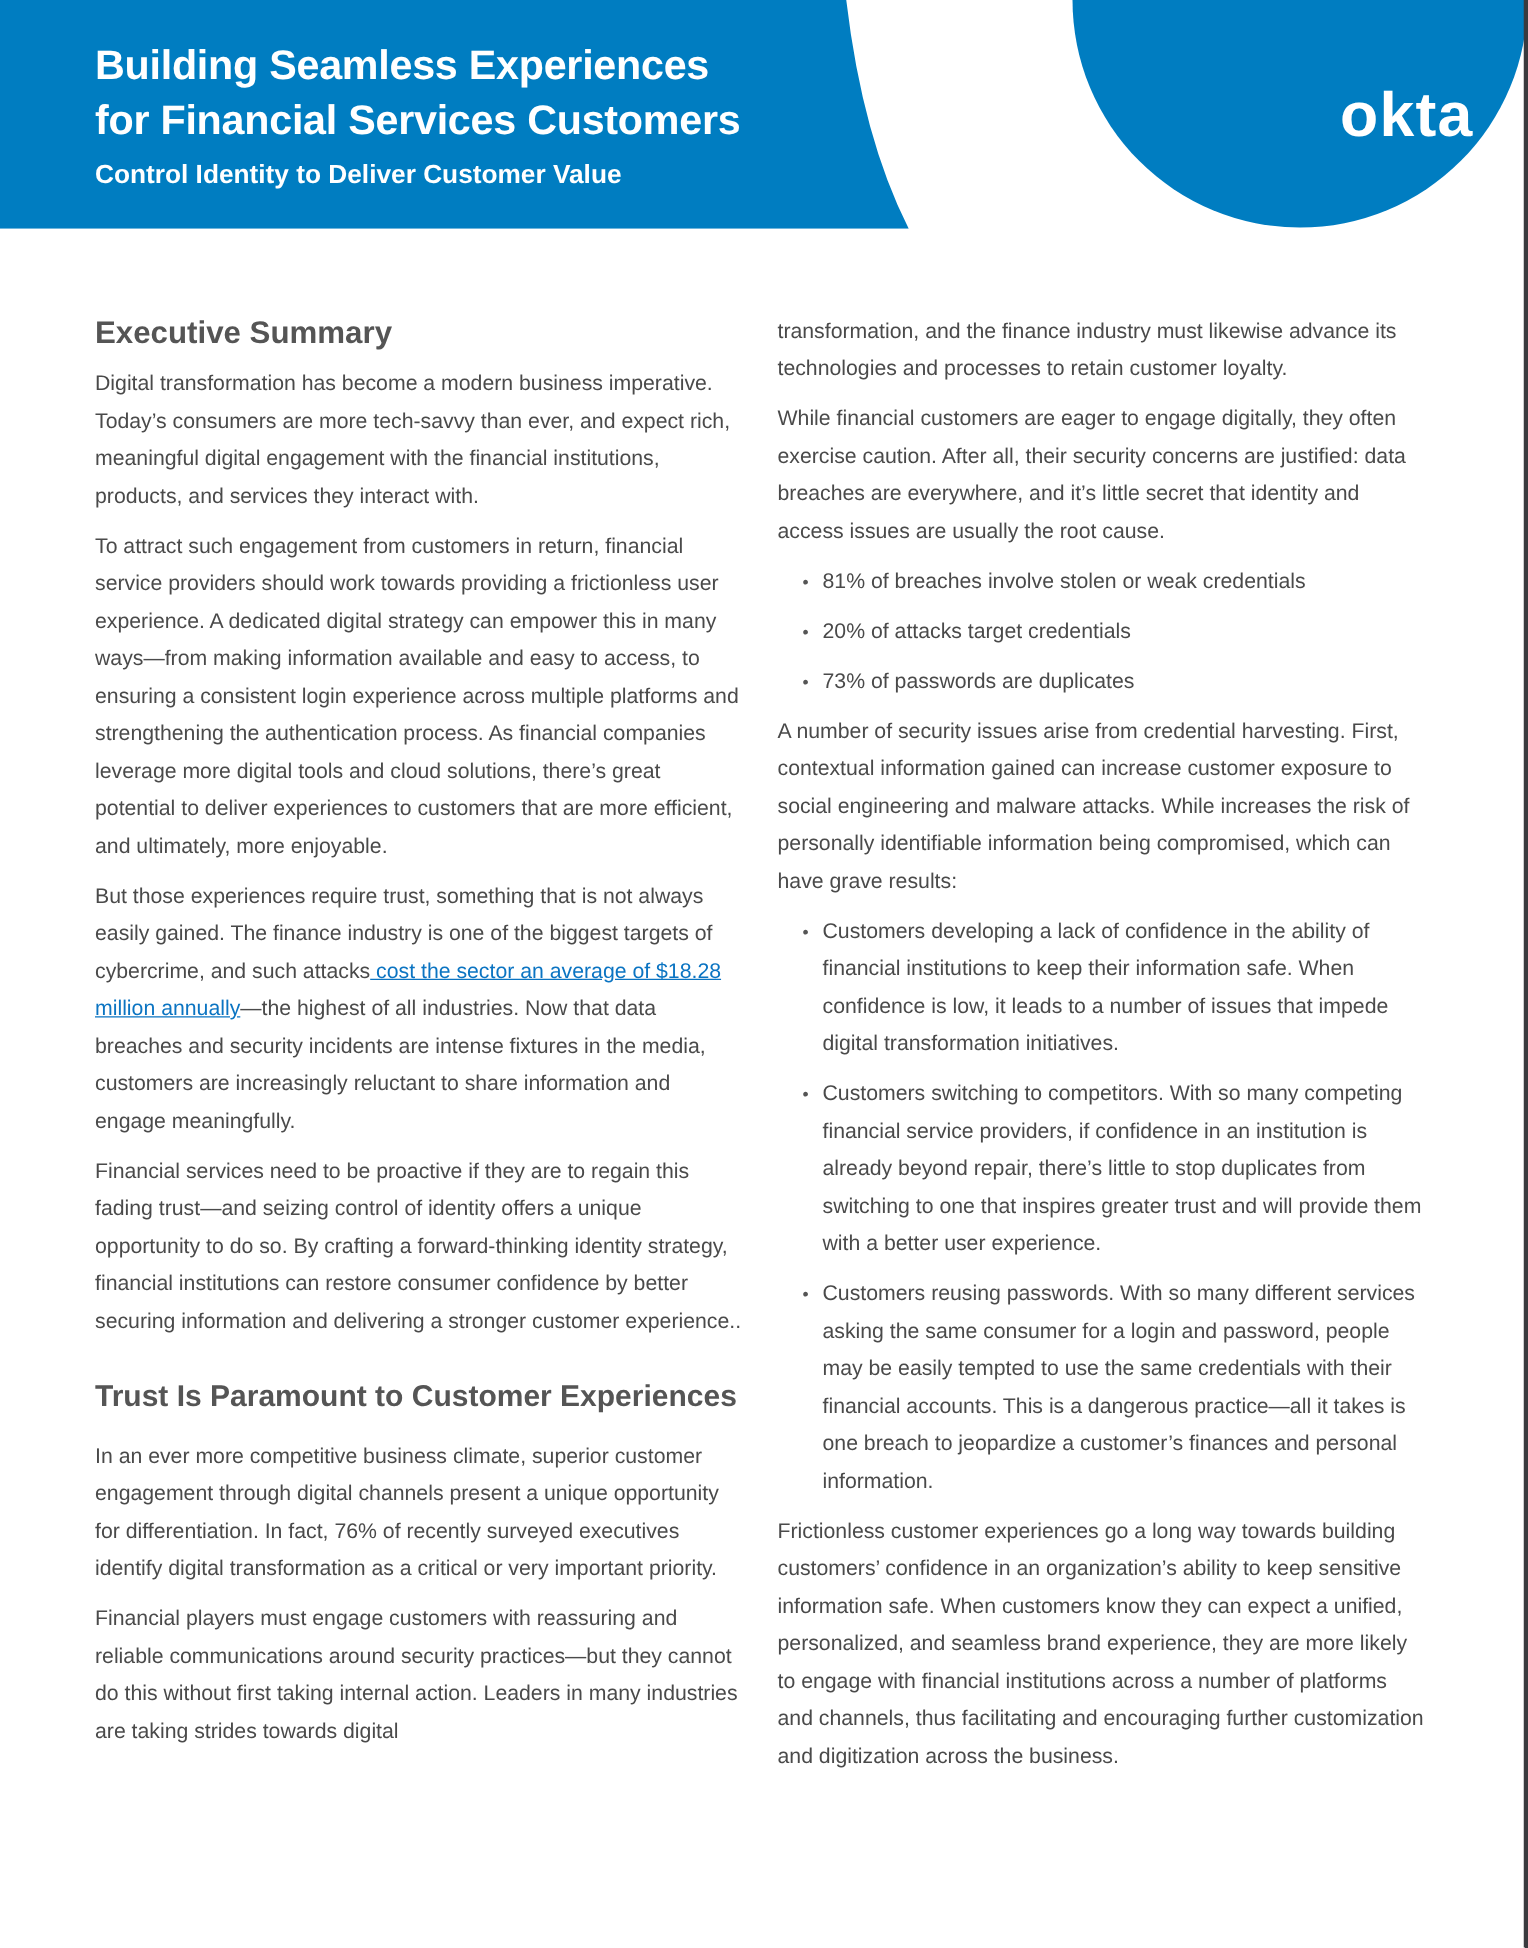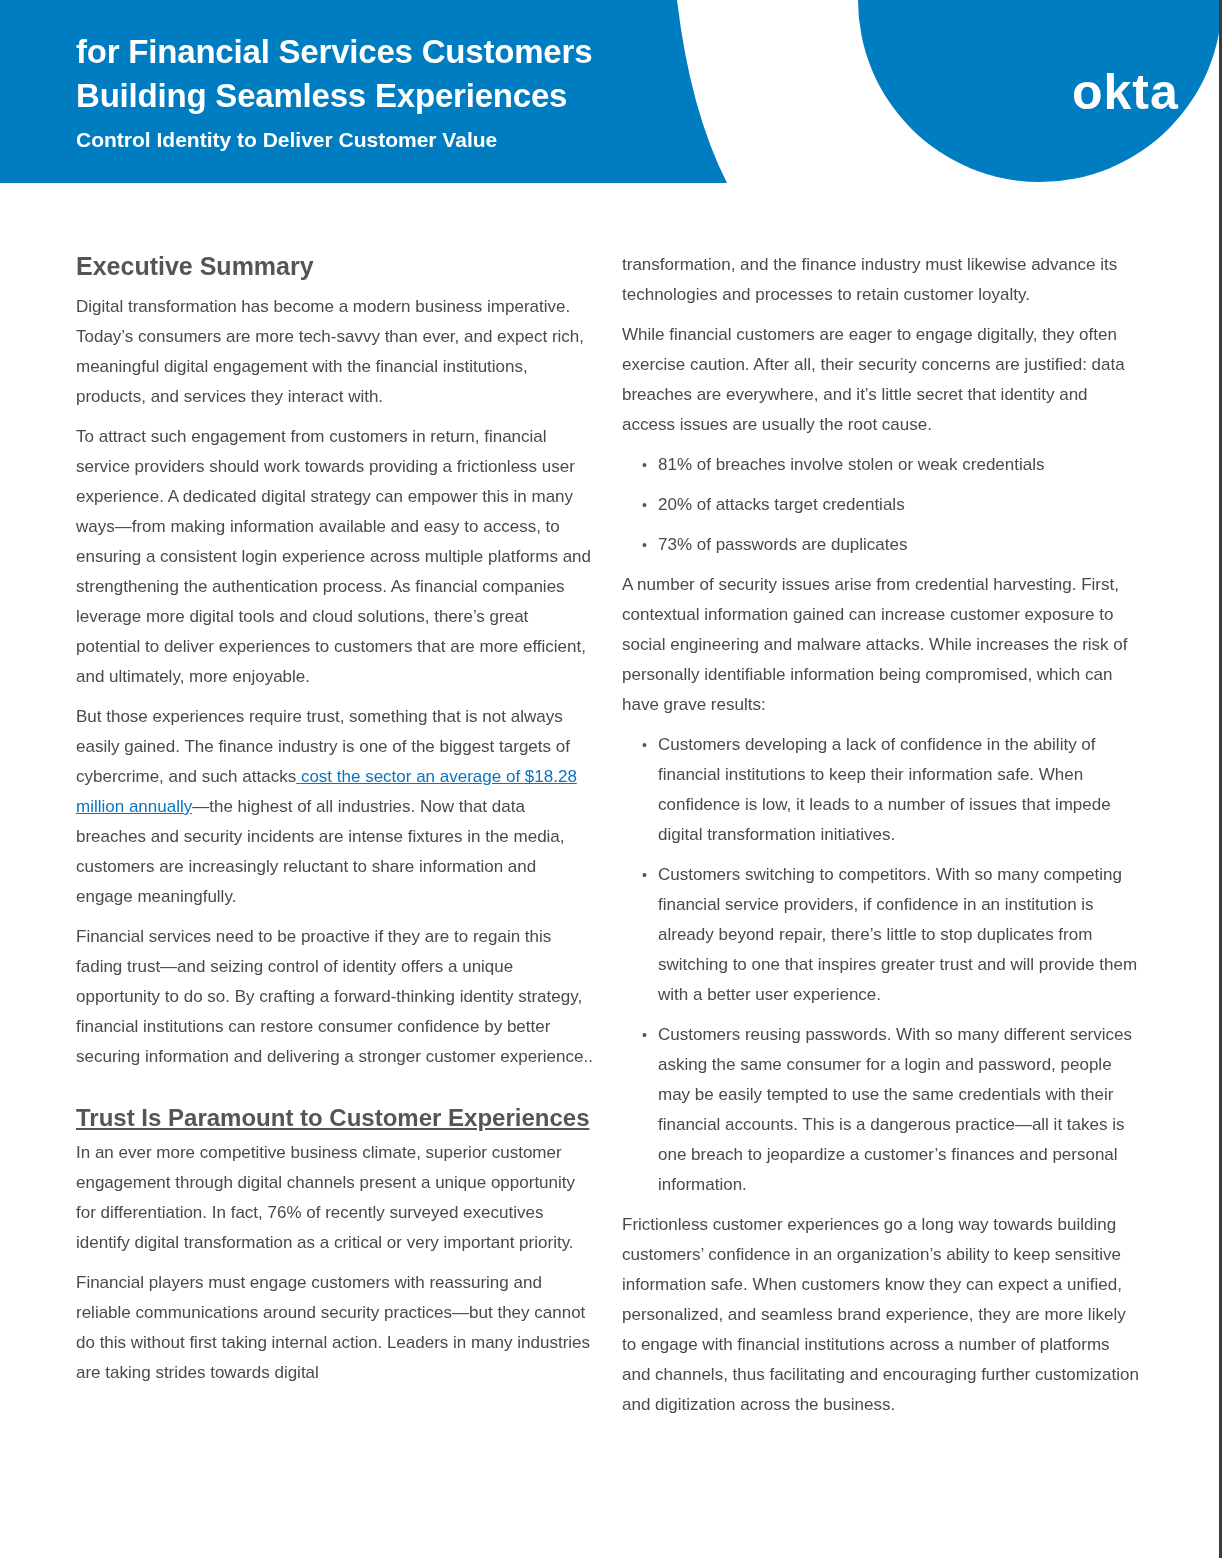--- a/index.html
+++ b/index.html
@@ -74,24 +74,23 @@
       font-weight: bold;
       font-size: 25px;
       color: #555555;
       margin: 0 0 6px 0;
       line-height: 40px;
     }
     h2.section-title-bold {
       font-weight: bold;
       font-size: 24px;
       color: #555555;
-      margin: 26px 0 0 0;
+      margin: 26px 0 12px 0;
       line-height: 40px;
       white-space: nowrap;
-      text-decoration: underline;
     }
     p {
       margin: 0 0 10px 0;
     }
     a.inline-link {
       color: #0b74c2;
       text-decoration: underline;
     }
     ul.stats, ul.results {
       list-style: none;
@@ -116,22 +115,22 @@
     }
   </style>
 </head>
 <body>
 
 <div class="banner">
   <svg width="740" height="183" viewBox="0 0 740 183">
     <path d="M0,0 L677,0 Q690,110 727,183 L0,183 Z" fill="#007dc1"></path>
   </svg>
   <div class="banner-text">
+    <div class="title-line">Building Seamless Experiences</div>
     <div class="title-line">for Financial Services Customers</div>
-    <div class="title-line">Building Seamless Experiences</div>
     <div class="subtitle">Control Identity to Deliver Customer Value</div>
   </div>
 </div>
 
 <div class="logo-circle"></div>
 <div class="logo">okta</div>
 
 <div class="page-edge"></div>
 
 <div class="col col-left">

